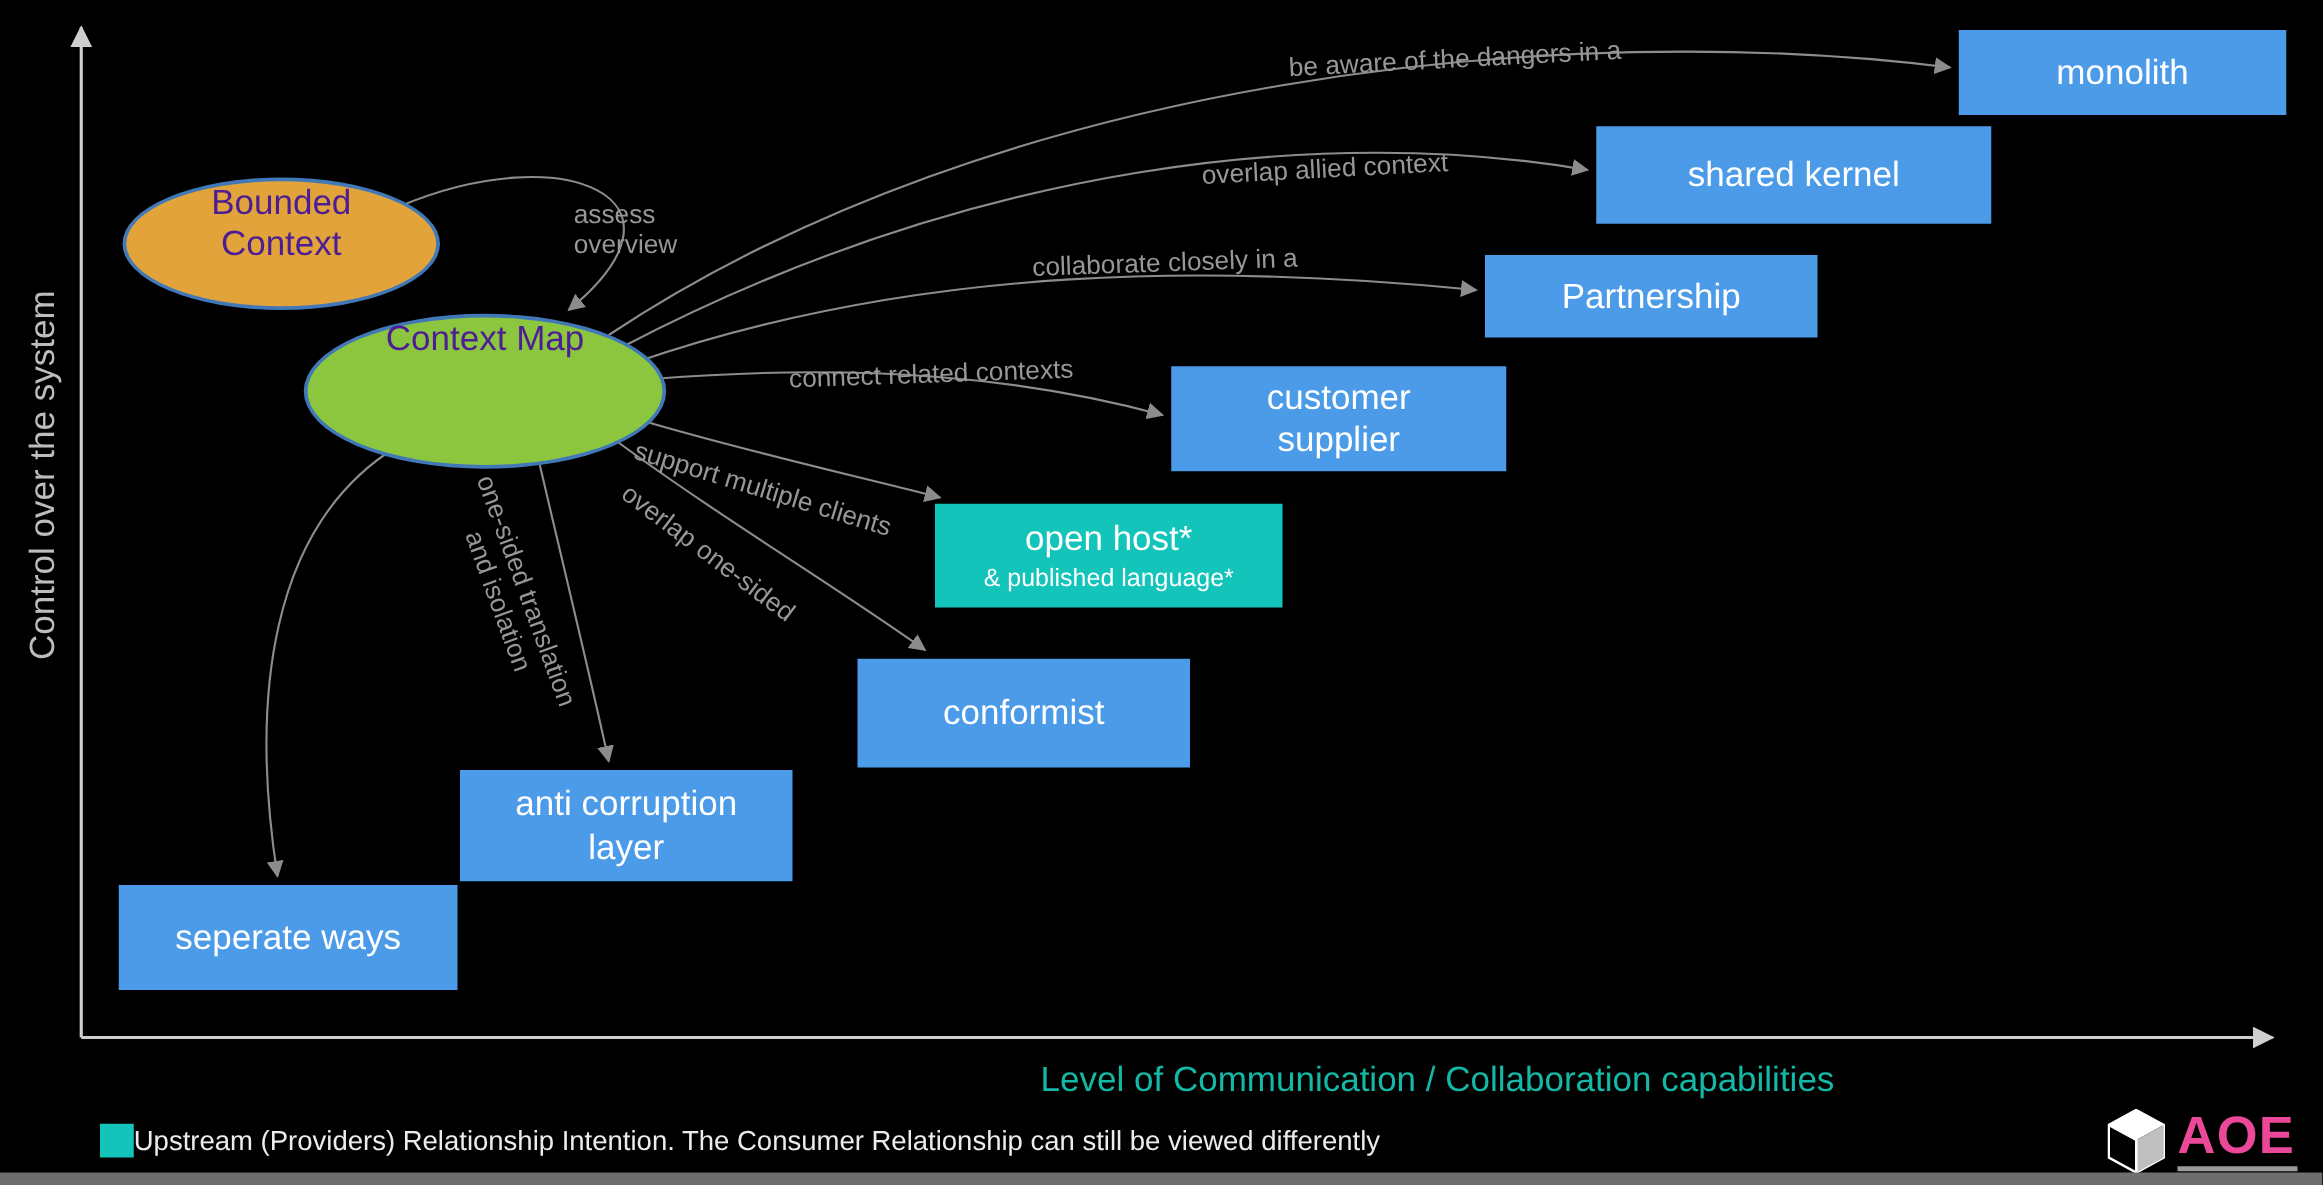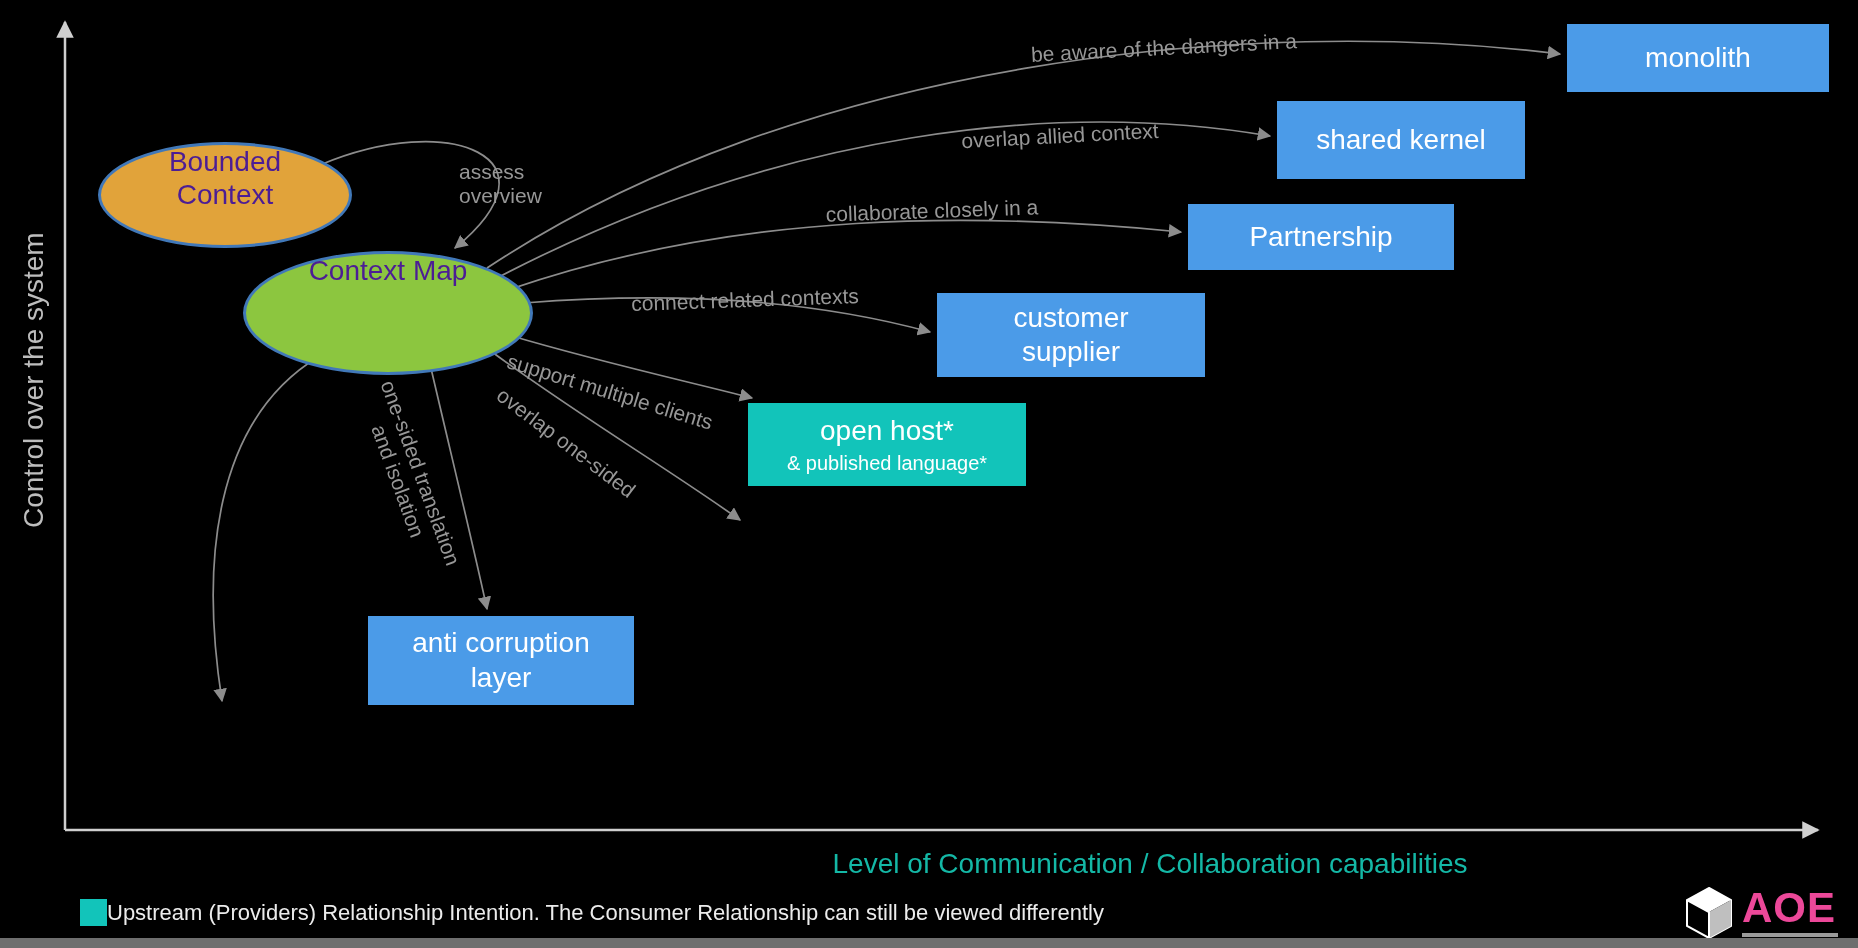--- a/index.html
+++ b/index.html
@@ -102,37 +102,43 @@
     <div class="label">Bounded
 Context</div>
   </div>
   <div class="ellipse green" style="left:243px;top:251px;width:284px;height:118px">
     <div class="label">Context Map</div>
   </div>
 
   <div class="box" style="left:1567px;top:24px;width:262px;height:68px">
     <div class="label">monolith</div>
   </div>
-  <div class="box" style="left:1277px;top:101px;width:248px;height:78px">
+  <div class="box" style="left:1277px;top:101px;width:316px;height:78px">
     <div class="label">shared kernel</div>
   </div>
   <div class="box" style="left:1188px;top:204px;width:266px;height:66px">
     <div class="label">Partnership</div>
   </div>
   <div class="box" style="left:937px;top:293px;width:268px;height:84px">
     <div class="label">customer
 supplier</div>
   </div>
   <div class="box teal" style="left:748px;top:403px;width:278px;height:83px">
     <div class="label">open host*</div>
     <div class="sublabel">&amp; published language*</div>
   </div>
+  <div class="box" style="left:686px;top:527px;width:266px;height:87px">
+    <div class="label">conformist</div>
+  </div>
   <div class="box" style="left:368px;top:616px;width:266px;height:89px">
     <div class="label">anti corruption
 layer</div>
+  </div>
+  <div class="box" style="left:95px;top:708px;width:271px;height:84px">
+    <div class="label">seperate ways</div>
   </div>
 
   <div class="edge-label left-align" style="left:459px;top:160px">assess
 overview</div>
   <div class="edge-label" style="left:1164px;top:48px;transform:translate(-50%,-50%) rotate(-3deg)">be aware of the dangers in a</div>
   <div class="edge-label" style="left:1060px;top:136px;transform:translate(-50%,-50%) rotate(-3deg)">overlap allied context</div>
   <div class="edge-label" style="left:932px;top:211px;transform:translate(-50%,-50%) rotate(-2deg)">collaborate closely in a</div>
   <div class="edge-label" style="left:745px;top:300px;transform:translate(-50%,-50%) rotate(-2deg)">connect related contexts</div>
   <div class="edge-label" style="left:610px;top:392px;transform:translate(-50%,-50%) rotate(17deg)">support multiple clients</div>
   <div class="edge-label" style="left:566px;top:443px;transform:translate(-50%,-50%) rotate(37deg)">overlap one-sided</div>

